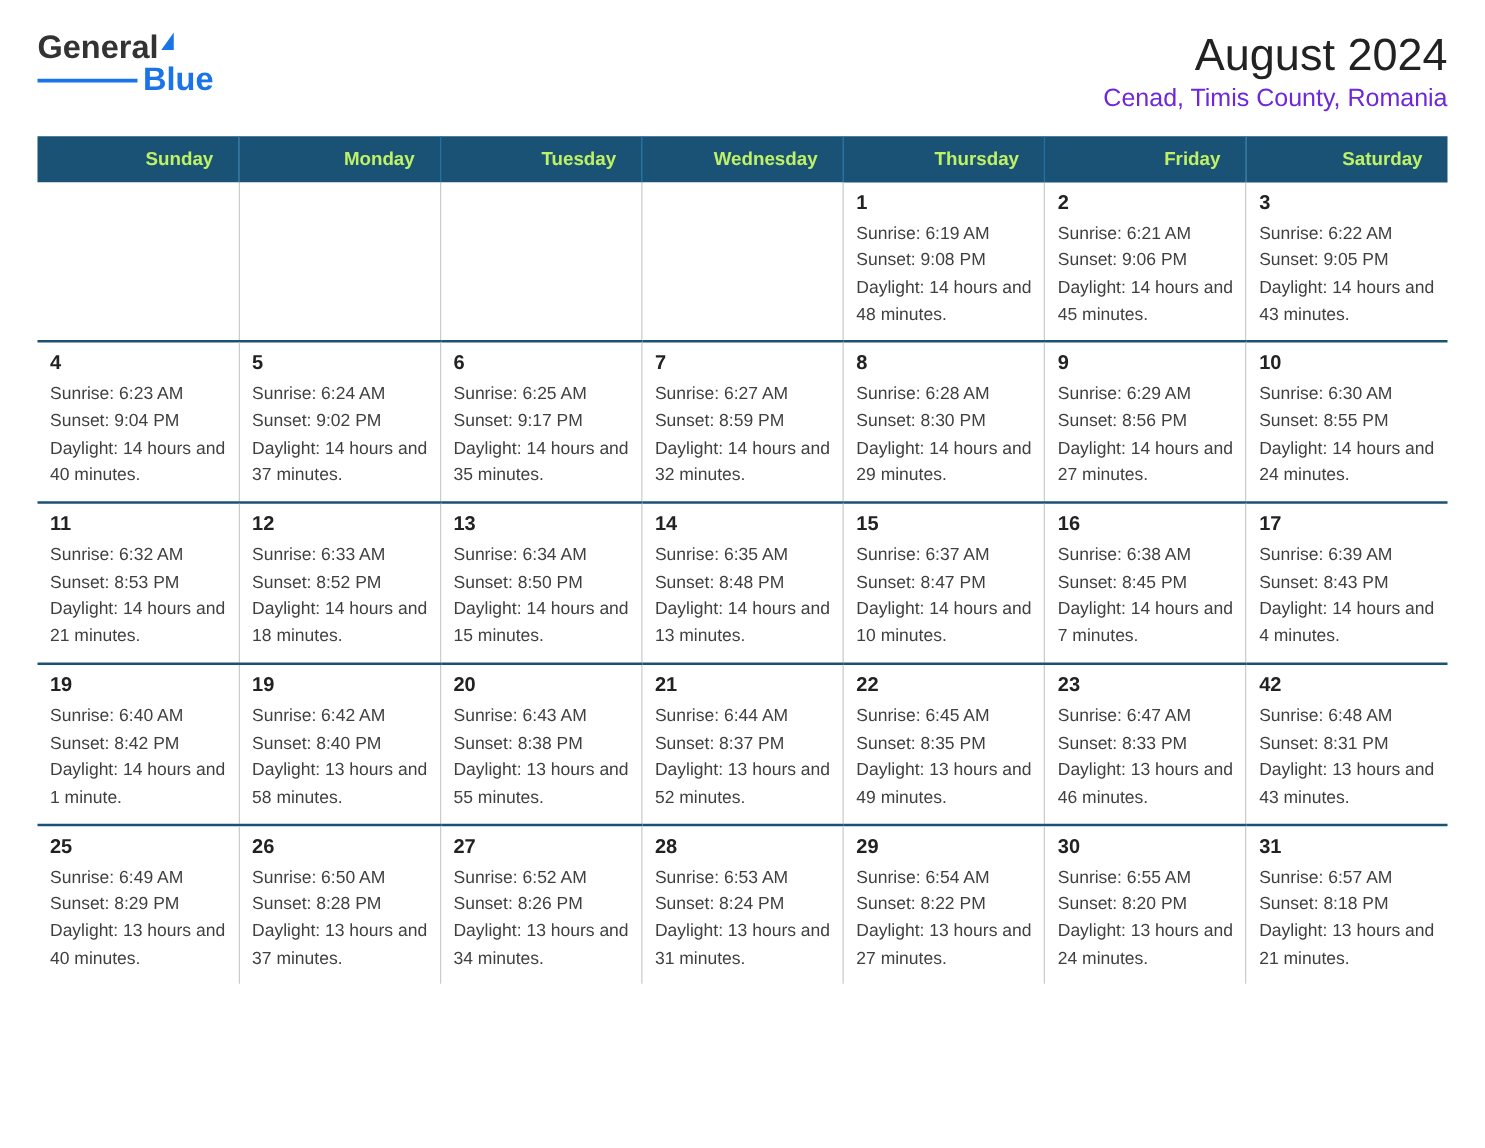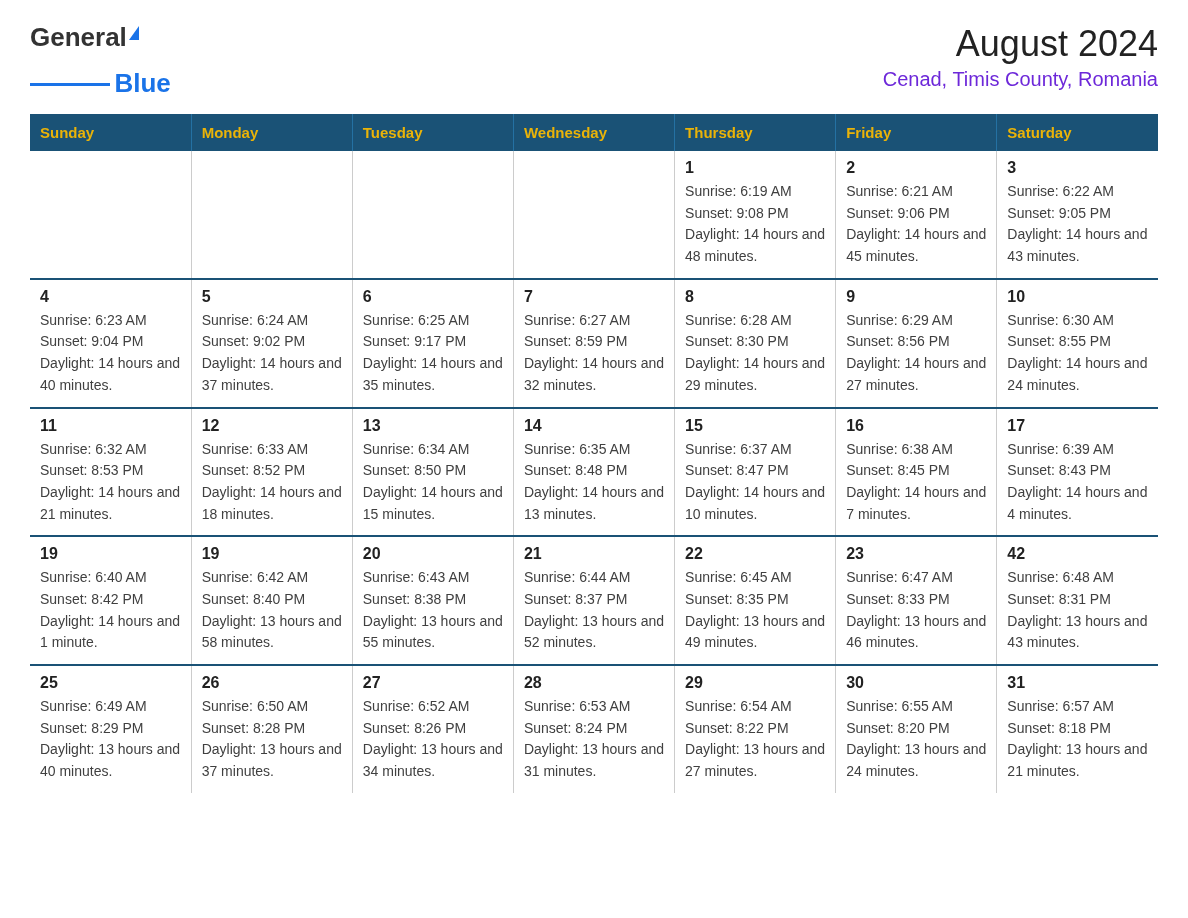--- a/index.html
+++ b/index.html
@@ -57,25 +57,25 @@
       font-size: 20px;
       color: #6d28d9;
       margin-top: 4px;
     }
     table {
       width: 100%;
       border-collapse: collapse;
     }
     thead tr th {
       background: #1a5276;
-      color: #eab308;
+      color: #bef264;
       font-size: 15px;
       font-weight: 600;
-      padding: 10px 10px;
-      text-align: left;
+      padding: 10px 20px;
+      text-align: right;
       border-right: 1px solid #2471a3;
     }
     thead tr th:last-child { border-right: none; }
     tbody tr td {
       vertical-align: top;
       padding: 8px 10px 10px 10px;
       border-right: 1px solid #ccc;
       border-bottom: 2px solid #1a5276;
       font-size: 13px;
       color: #333;
@@ -104,21 +104,21 @@
   </style>
 </head>
 <body>
 
 <div class="header">
   <div class="logo">
     <div style="display:flex; align-items:center;">
       <span class="logo-text">General</span>
       <span class="logo-triangle"></span>
     </div>
-    <div style="display:flex; align-items:center; margin-top:20px;">
+    <div style="display:flex; align-items:center; margin-top:0;">
       <div class="logo-line" style="width:80px; height:3px; background:#1a73e8;"></div>
       &nbsp;
       <span class="logo-text blue" style="color:#1a73e8;">Blue</span>
     </div>
   </div>
   <div class="title-block">
     <div class="main-title">August 2024</div>
     <div class="subtitle">Cenad, Timis County, Romania</div>
   </div>
 </div>

